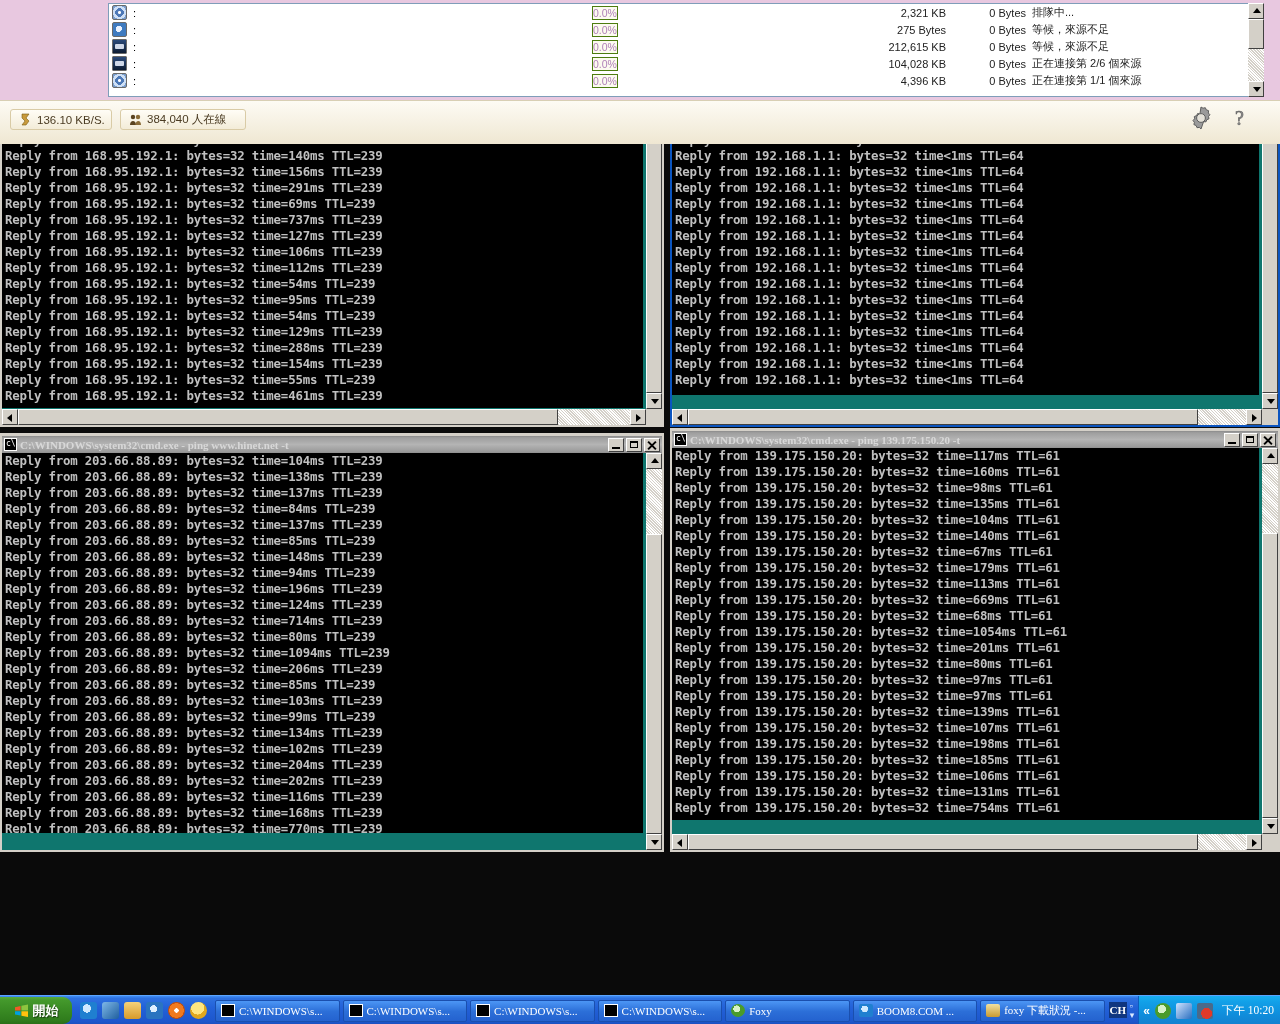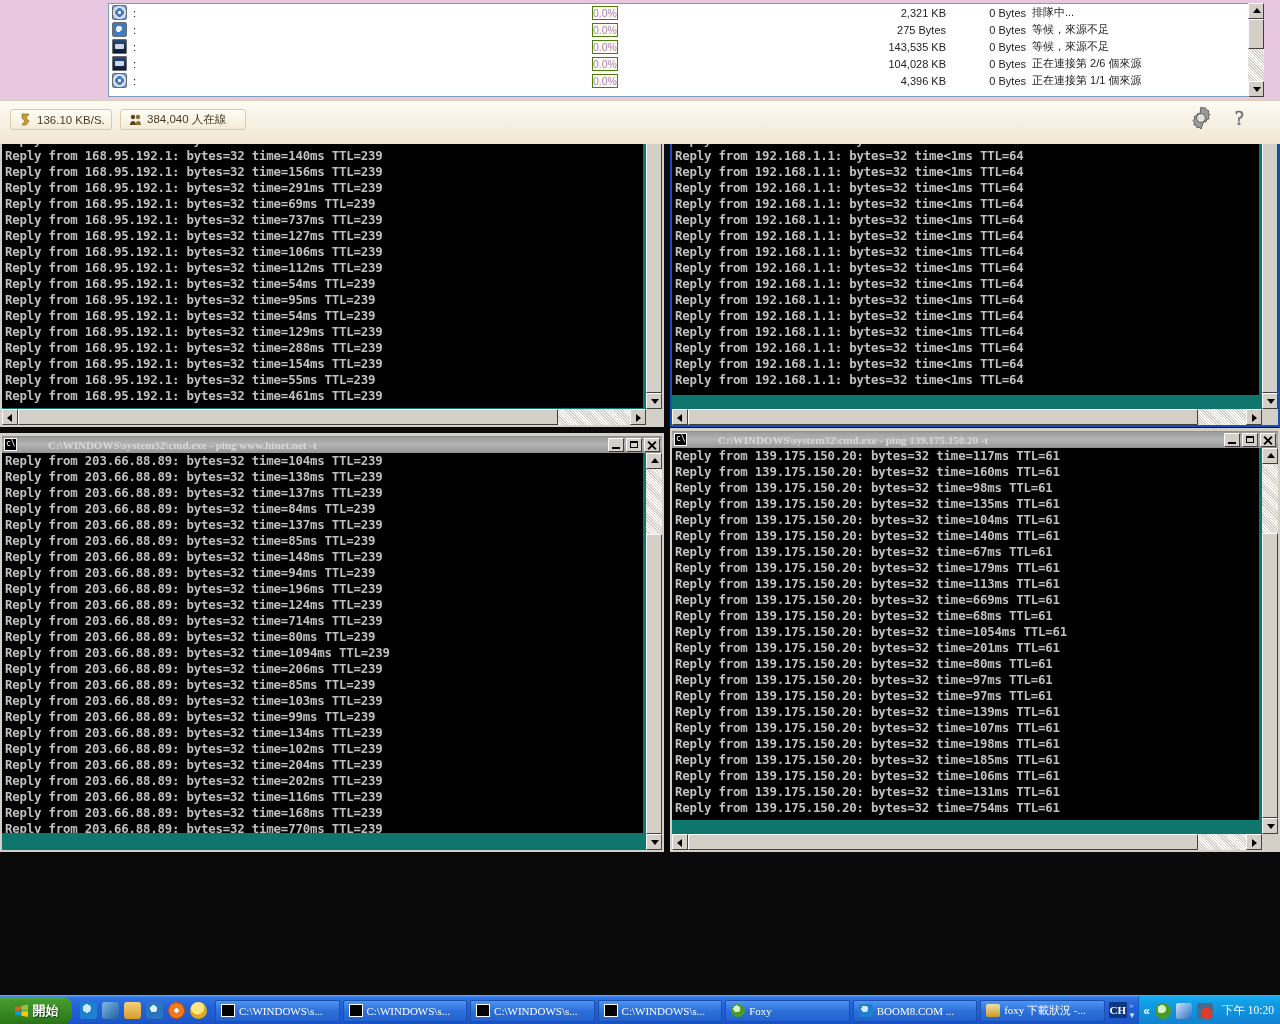--- a/index.html
+++ b/index.html
@@ -13,21 +13,21 @@
   }
   #desktop{position:absolute;left:0;top:0;width:1280px;height:1024px;background:#0a0a0a;}
 
   
   .cmdwin{position:absolute;background:#0f766e;box-sizing:border-box;}
   .cmdwin .frame{position:absolute;left:0;top:0;right:0;bottom:0;
     border:2px solid #d4d0c8;border-top:3px solid #d4d0c8;box-sizing:border-box;}
   .titlebar{height:17px;display:flex;align-items:center;padding:0 1px 0 2px;
     box-sizing:border-box;}
   .titlebar.active{background:linear-gradient(to bottom,#0a50c8 0%,#1070e0 10%,#1f7de8 50%,#0c5ccc 92%,#0b4fb8 100%);}
-  .titlebar.inactive{background:linear-gradient(to bottom,#8a8a8a 0%,#9e9e9e 10%,#b4b4b4 50%,#9a9a9a 92%,#8e8e8e 100%);gap:28px;}
+  .titlebar.inactive{background:linear-gradient(to bottom,#8a8a8a 0%,#9e9e9e 10%,#b4b4b4 50%,#9a9a9a 92%,#8e8e8e 100%);}
   .titleicon{width:13px;height:13px;background:#000;border:1px solid #fff;
     margin-right:3px;flex:0 0 auto;position:relative;box-sizing:border-box;}
   .titleicon:after{content:"c\\";position:absolute;left:1px;top:-1px;color:#fff;
     font-family:"DejaVu Sans Mono",monospace;font-size:8px;line-height:11px;}
   .titletext{flex:1 1 auto;white-space:nowrap;overflow:hidden;font-size:11px;
     font-family:"Liberation Serif",serif;letter-spacing:0px;}
   .titlebar.active .titletext{color:#ffffff;font-weight:bold;text-shadow:1px 1px 0 rgba(0,0,0,.45);}
   .titlebar.inactive .titletext{color:#d8d8d8;font-weight:bold;}
   .btns{display:flex;gap:2px;flex:0 0 auto;padding-right:1px;}
   .btn{width:16px;height:14px;background:#d4d0c8;border:1px solid;
@@ -389,21 +389,21 @@
               <span class="c-size">275 Bytes</span>
               <span class="c-done">0 Bytes</span>
               <span class="c-status">等候，來源不足</span>
             </div>
             <div class="dlrow">
               <span class="c-icon">
                 <span class="fileicon vid"></span>
               </span>
               <span class="c-name">:</span>
               <span class="c-prog"><span class="pbar">0.0%</span></span>
-              <span class="c-size">143,535 KB</span>
+              <span class="c-size">212,615 KB</span>
               <span class="c-done">0 Bytes</span>
               <span class="c-status">等候，來源不足</span>
             </div>
             <div class="dlrow">
               <span class="c-icon">
                 <span class="fileicon vid"></span>
               </span>
               <span class="c-name">:</span>
               <span class="c-prog"><span class="pbar">0.0%</span></span>
               <span class="c-size">104,028 KB</span>

